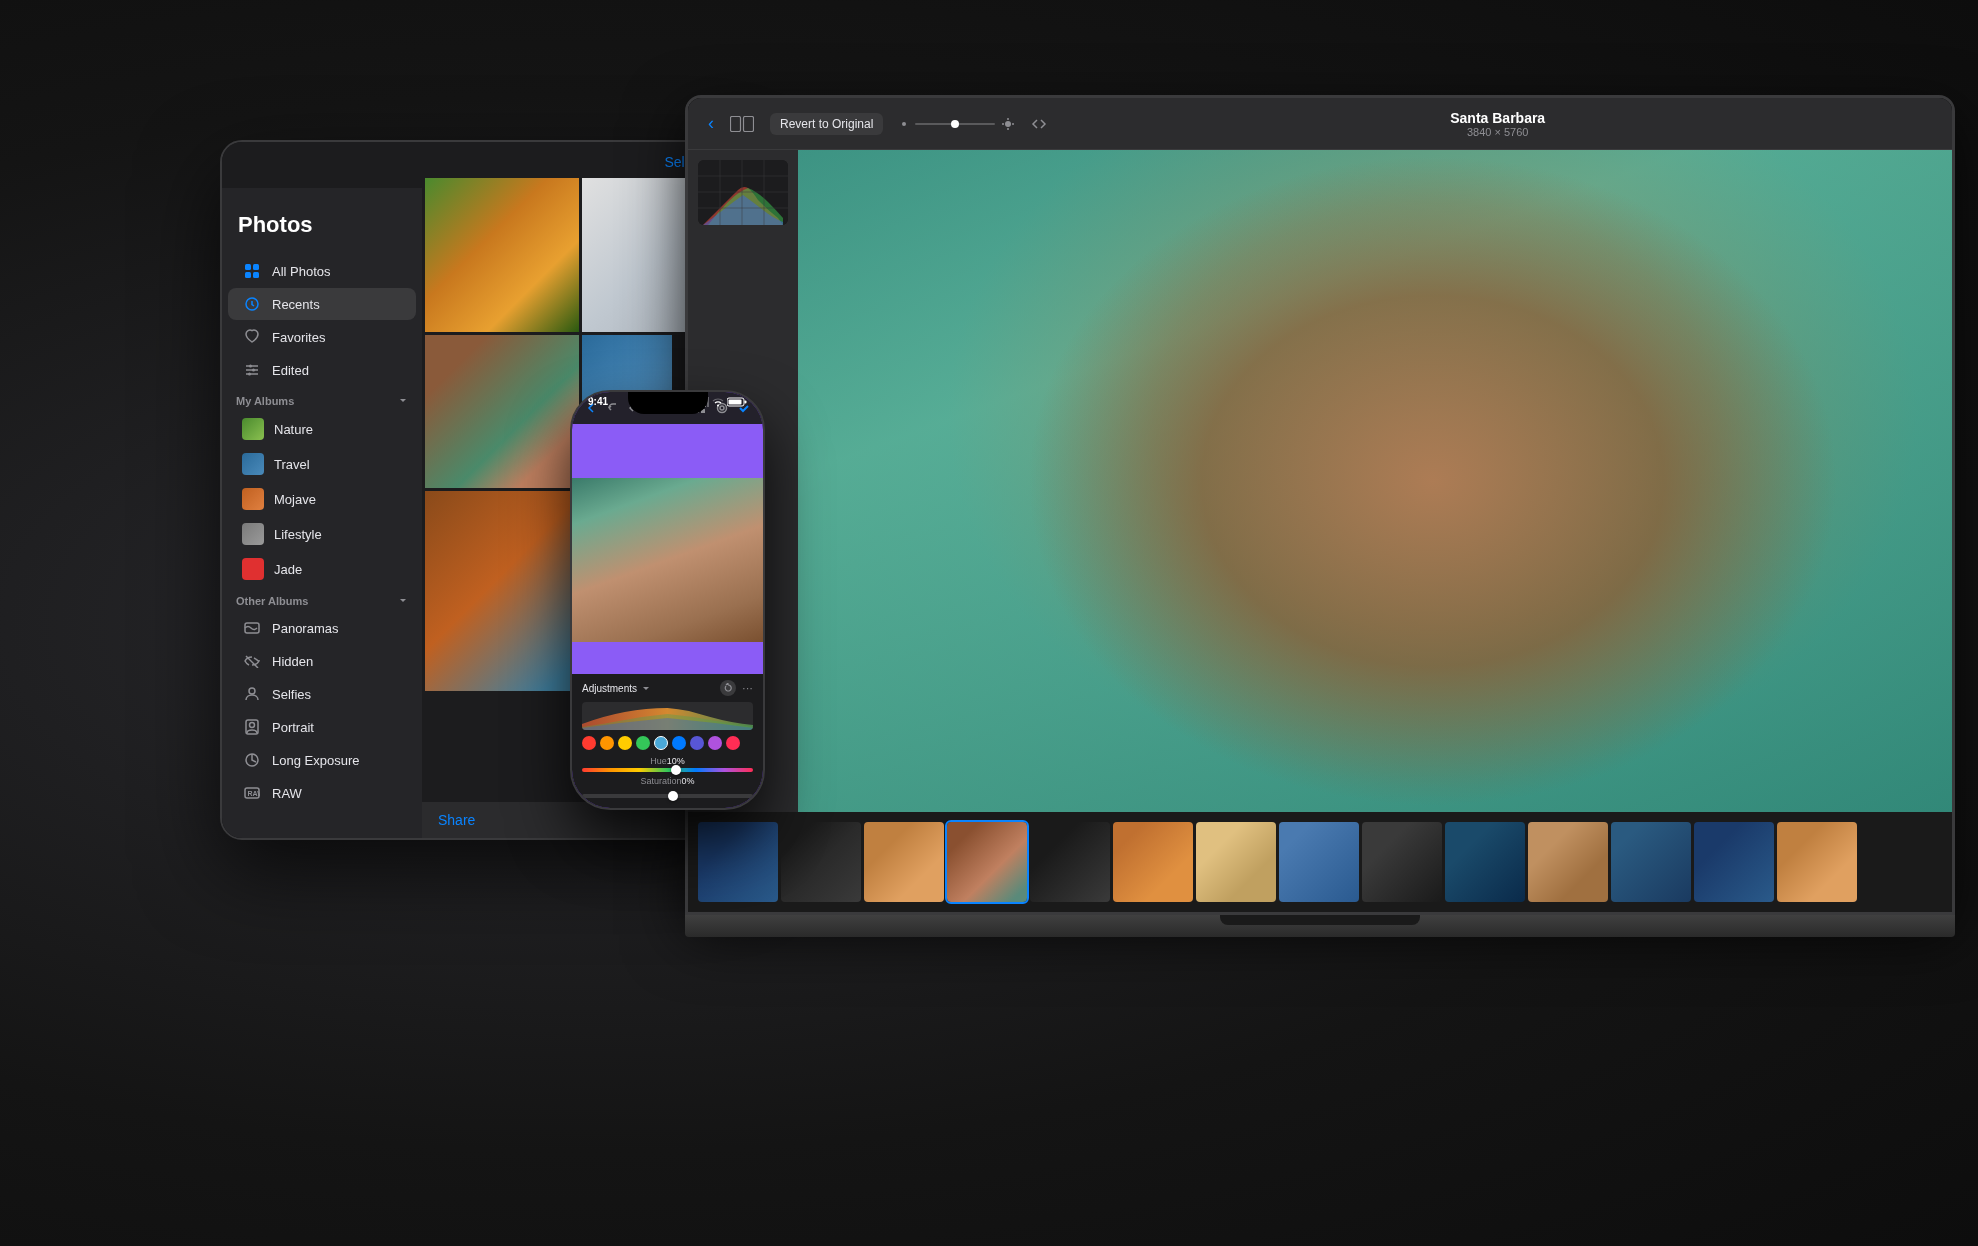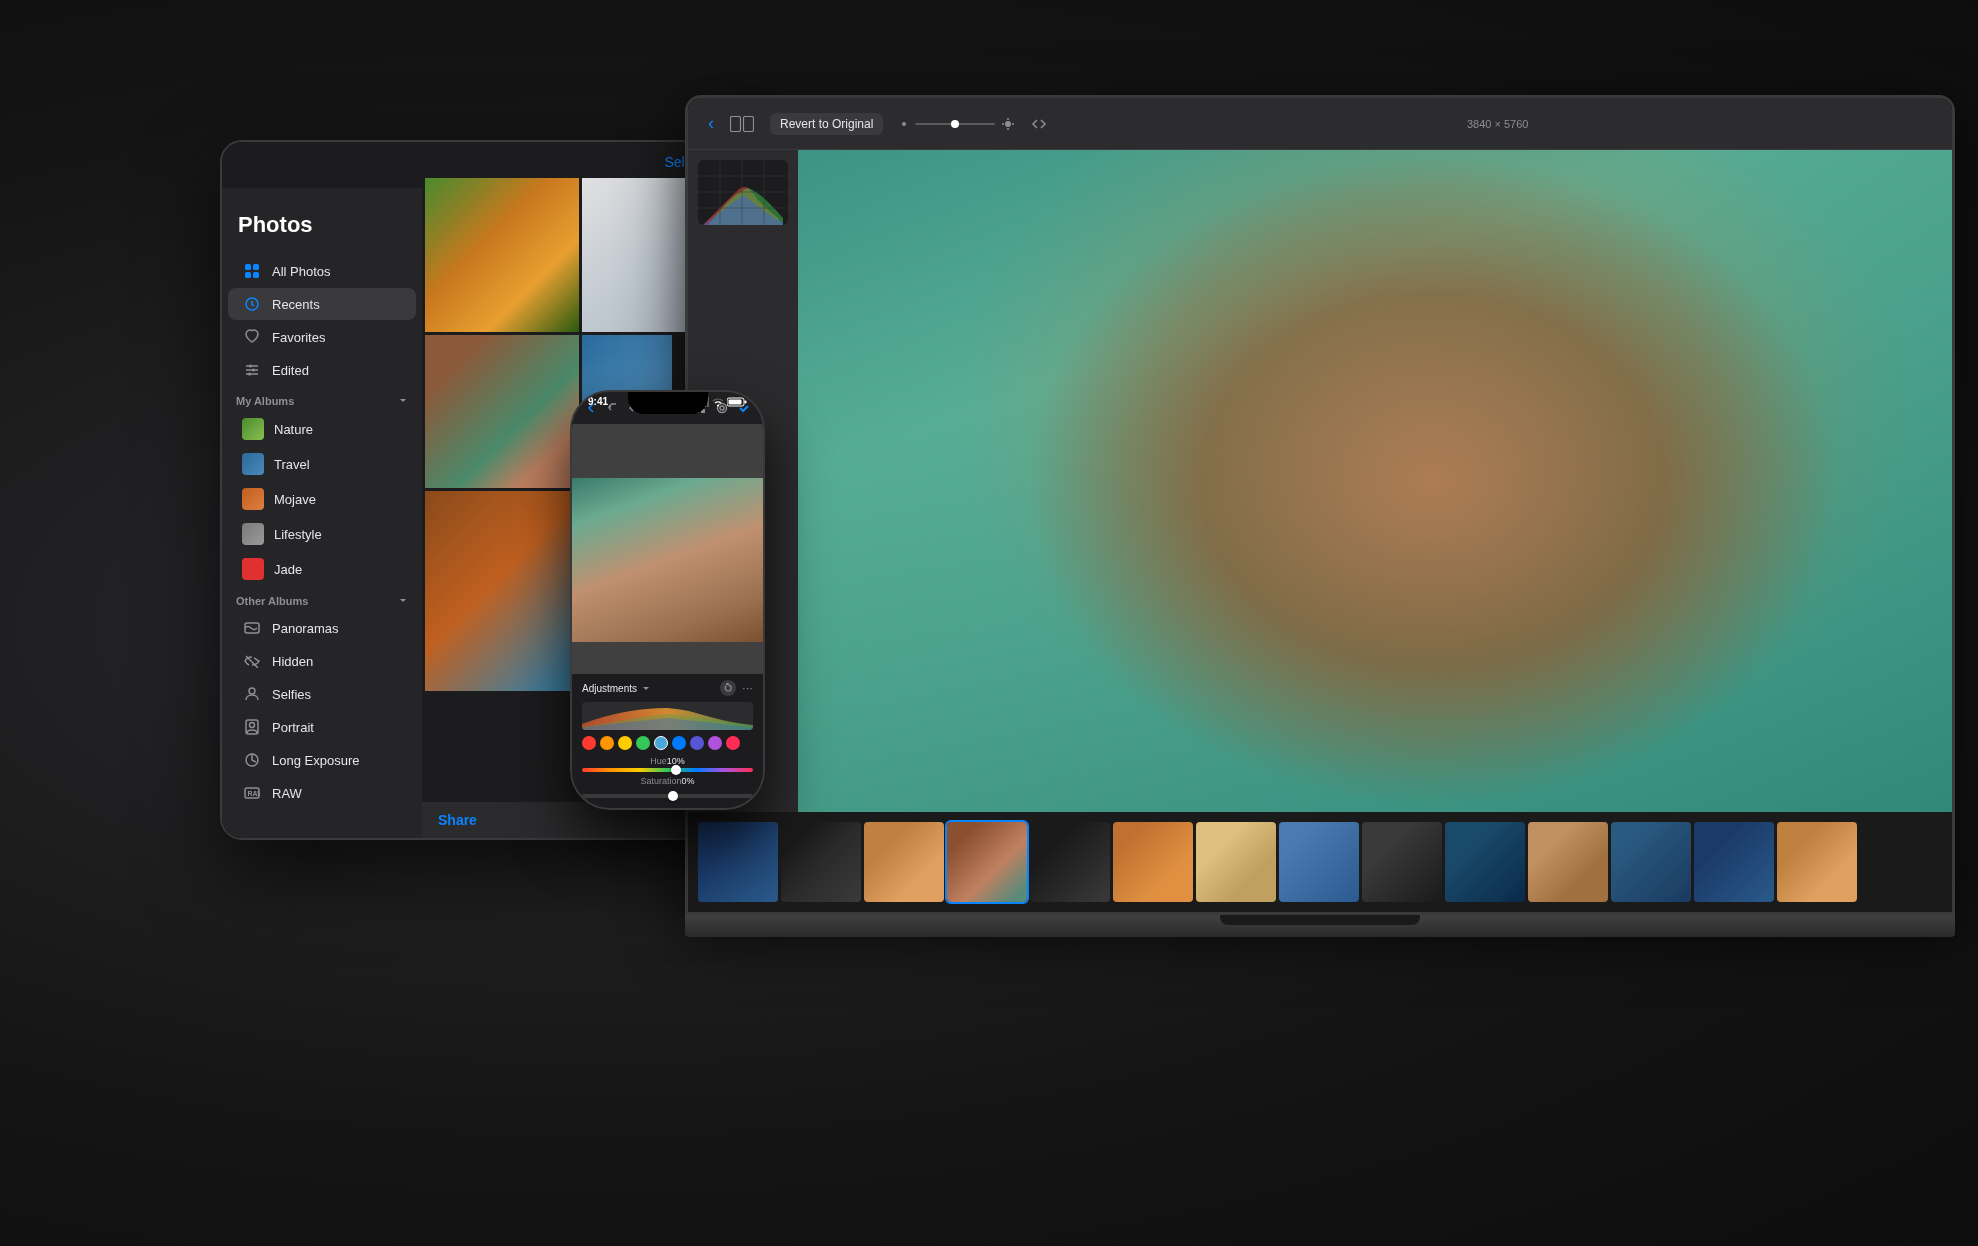--- a/index.html
+++ b/index.html
@@ -145,21 +145,20 @@
 
     .share-bar {
       position: absolute;
       bottom: 0;
       left: 0;
       right: 0;
       background: rgba(44,44,46,0.95);
       padding: 10px 16px;
       display: flex;
       justify-content: space-between;
-      font-weight: bold;
     }
 
     .share-btn {
       font-size: 14px;
       color: #0a84ff;
     }
 
     
     .phone {
       position: absolute;
@@ -208,21 +207,21 @@
     .phone-icons {
       display: flex;
       gap: 3px;
       align-items: center;
     }
 
     .phone-content {
       height: 100%;
       display: flex;
       flex-direction: column;
-      background: #404040;
+      background: #8b5cf6;
       gap: 32px;
     }
 
     .phone-photo-main {
       flex: 1;
       background: linear-gradient(135deg, #4a8a6a 30%, #c09070 60%, #8a6040 90%);
       position: relative;
       margin-top: 22px;
     }
 
@@ -894,20 +893,21 @@
             <line x1="11" y1="7" x2="13" y2="7" stroke="#8e8e93" stroke-width="1.5"></line>
           </svg>
         </div>
 
         <svg width="16" height="12" viewBox="0 0 16 12" fill="none" stroke="#8e8e93" stroke-width="1.5">
           <path d="M6 2L2 6l4 4"></path>
           <path d="M10 2l4 4-4 4"></path>
         </svg>
 
         <div class="photo-title-area">
+          <div class="photo-title">Santa Barbara</div>
           <div class="photo-dims">3840 × 5760</div>
         </div>
       </div>
 
       <div class="laptop-main">
 
         <div class="histogram-panel">
           <div class="histogram-chart">
             <svg width="90" height="65" viewBox="0 0 90 65">
               <rect width="90" height="65" fill="#1c1c1e"></rect>

